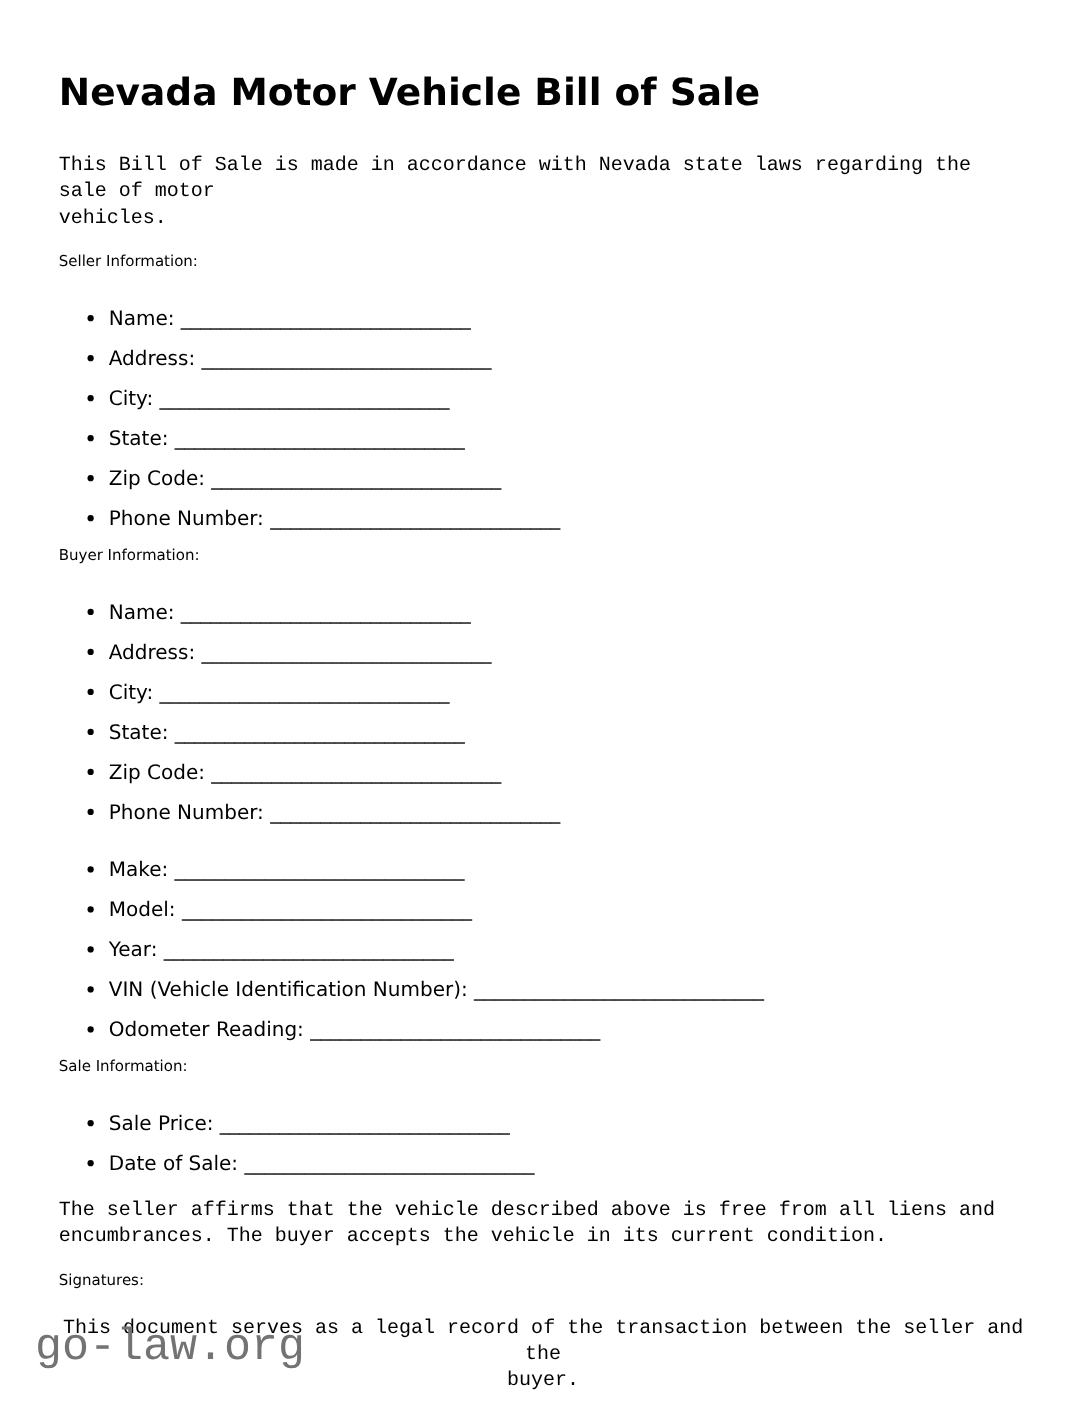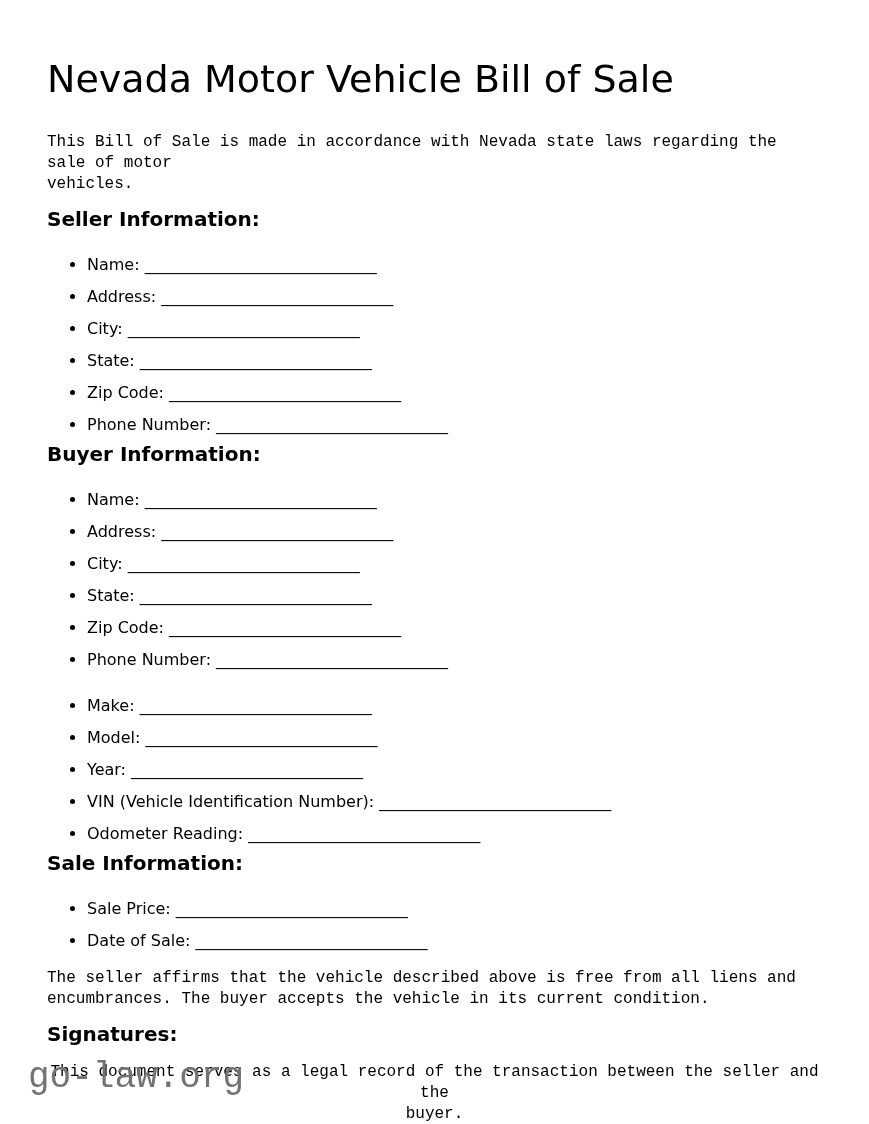--- a/index.html
+++ b/index.html
@@ -12,35 +12,35 @@
     font-family: "DejaVu Sans", "Liberation Sans", sans-serif;
     font-size: 16px;
     position: relative;
     overflow: hidden;
   }
   .doc {
     padding: 56px 47px 0 47px;
     width: 869px;
   }
   h1.title {
-    font-size: 38px;
+    font-size: 30px;
     line-height: 1.25;
-    font-weight: normal;
+    font-weight: bold;
     margin: 0;
     white-space: pre;
   }
   p.para {
     margin: 28px 0 0 0;
     line-height: 21px;
     white-space: pre-line;
     font-family: Liberation Mono, monospace;
   }
   h2.section-heading {
-    font-size: 20px;
-    font-weight: bold;
+    font-size: 12px;
+    font-weight: normal;
     line-height: 20px;
     margin: 14px 0 0 0;
   }
   h2.after-list { margin-top: 9px; }
   ul.field-list {
     margin: 26px 0 0 0;
     padding-left: 40px;
     list-style-type: disc;
   }
   ol.sig-list {

